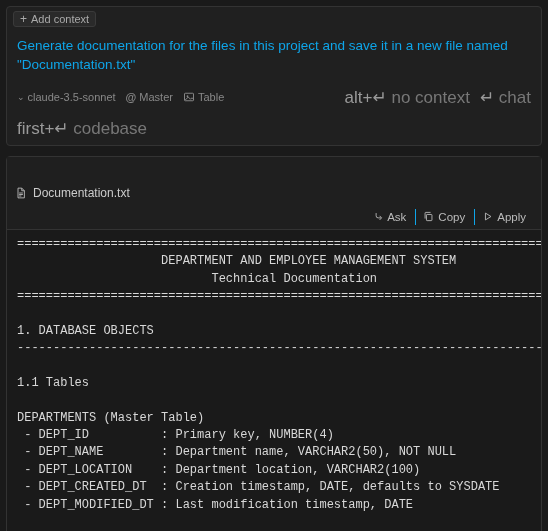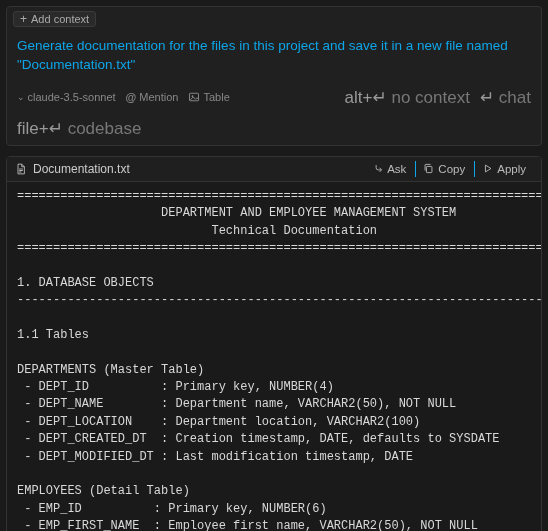--- a/index.html
+++ b/index.html
@@ -89,21 +89,21 @@
     background: #1f1f1f;
     font-size: 12px;
     color: #ccc;
   }
   .file-header .file-icon {
     width: 12px; height: 12px;
     display:inline-flex;
   }
   .file-header .filename { flex: 0 0 auto; }
   .file-header .hspacer { flex:1; }
-  .file-actions { display:flex; gap:2px; }
+  .file-actions { display:flex; gap:2px;margin-top:48px; }
   .act-btn {
     display:inline-flex; align-items:center; gap:4px;
     padding: 2px 7px;
     color:#bbb;
     font-size:11.5px;
     cursor:pointer;
     border-left: 1px solid #0ea5e9;
   }
   .act-btn:first-child { border-left:none; }
   .act-btn svg { width:11px; height:11px; }
@@ -136,21 +136,21 @@
     </span>
   </div>
   <div class="prompt-text">Generate documentation for the files in this project and save it in a new file named "Documentation.txt"</div>
   <div class="bottom-row">
     <span class="model-sel">
       <span class="chev">⌄</span>
       <span>claude-3.5-sonnet</span>
     </span>
     <span class="mention">
       <span class="at-sign">@</span>
-      <span>Mention</span>
+      <span>Master</span>
     </span>
     <span class="image-btn">
       <span class="img-icon">
         <svg viewBox="0 0 16 16" width="12" height="12" fill="none" stroke="#888" stroke-width="1.3">
           <rect x="2" y="3" width="12" height="10" rx="1"></rect>
           <circle cx="6" cy="7" r="1.2" fill="#888" stroke="none"></circle>
           <path d="M3 12 L7 8 L10 11 L12 9 L14 11"></path>
         </svg>
       </span>
       <span>Table</span>
@@ -158,21 +158,21 @@
     <span class="spacer"></span>
     <span class="kbd-hint">
       <span class="symb">alt+↵</span>
       <span>no context</span>
     </span>
     <span class="kbd-hint">
       <span class="symb">↵</span>
       <span>chat</span>
     </span>
     <span class="kbd-hint">
-      <span class="symb">file+↵</span>
+      <span class="symb">first+↵</span>
       <span>codebase</span>
     </span>
   </div>
 </div>
 
 <div class="file-panel">
   <div class="file-header">
     <span class="file-icon">
       <svg viewBox="0 0 16 16" width="12" height="12" fill="none" stroke="#bbb" stroke-width="1.2">
         <path d="M4 1.5h5L12.5 5v9.5h-8.5z"></path>

